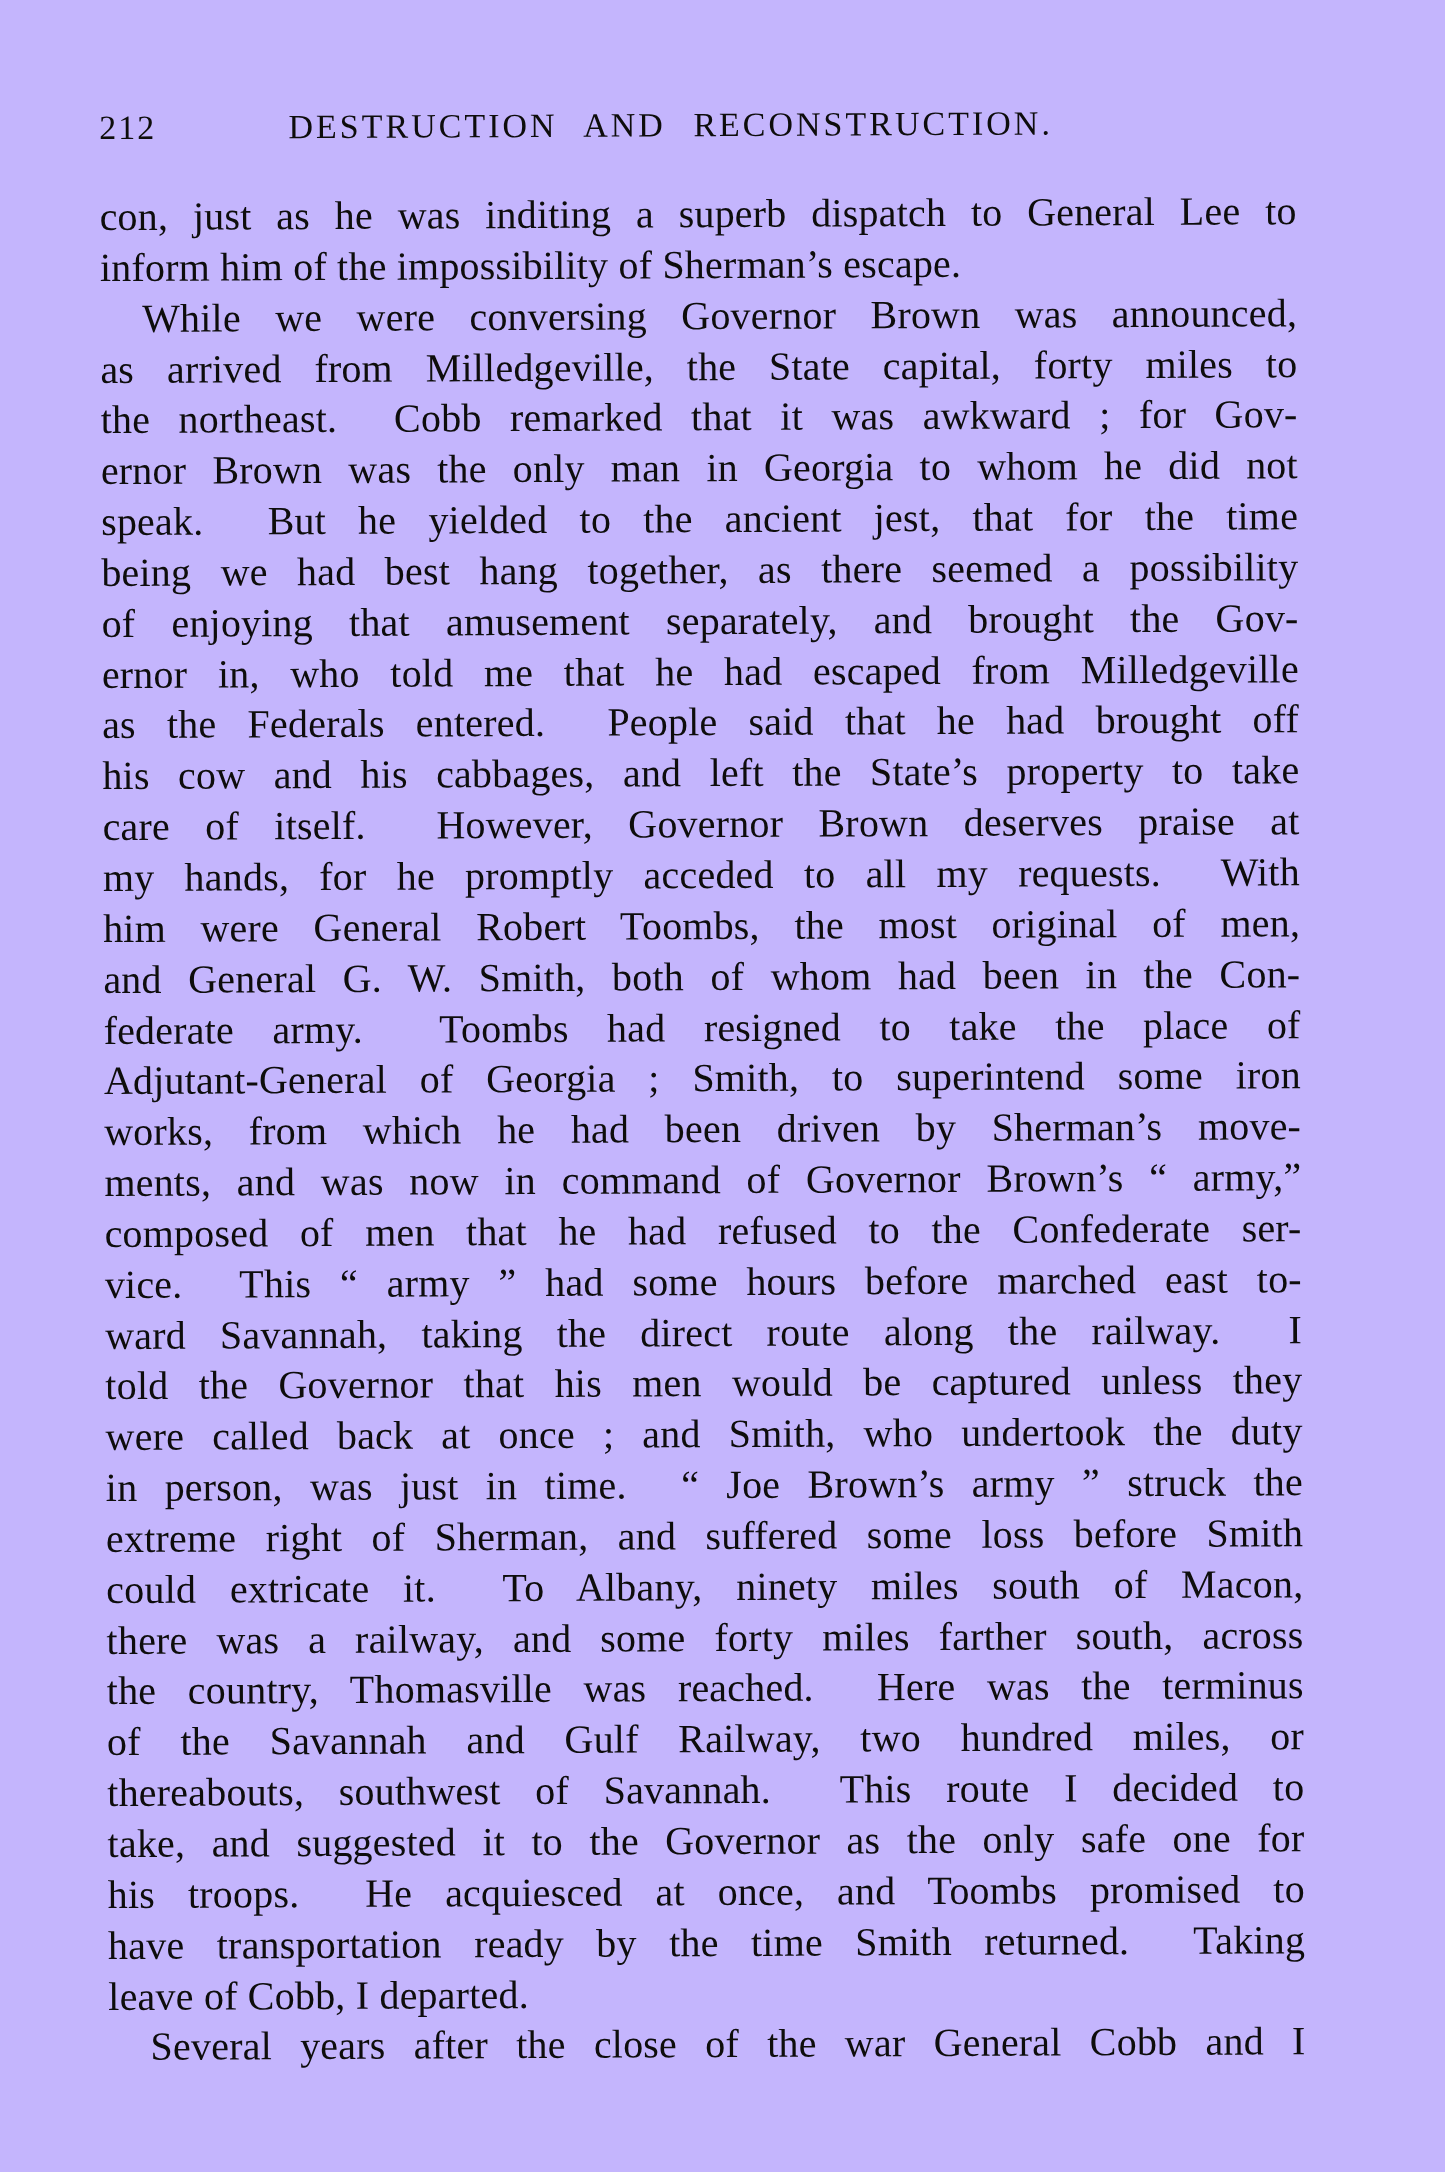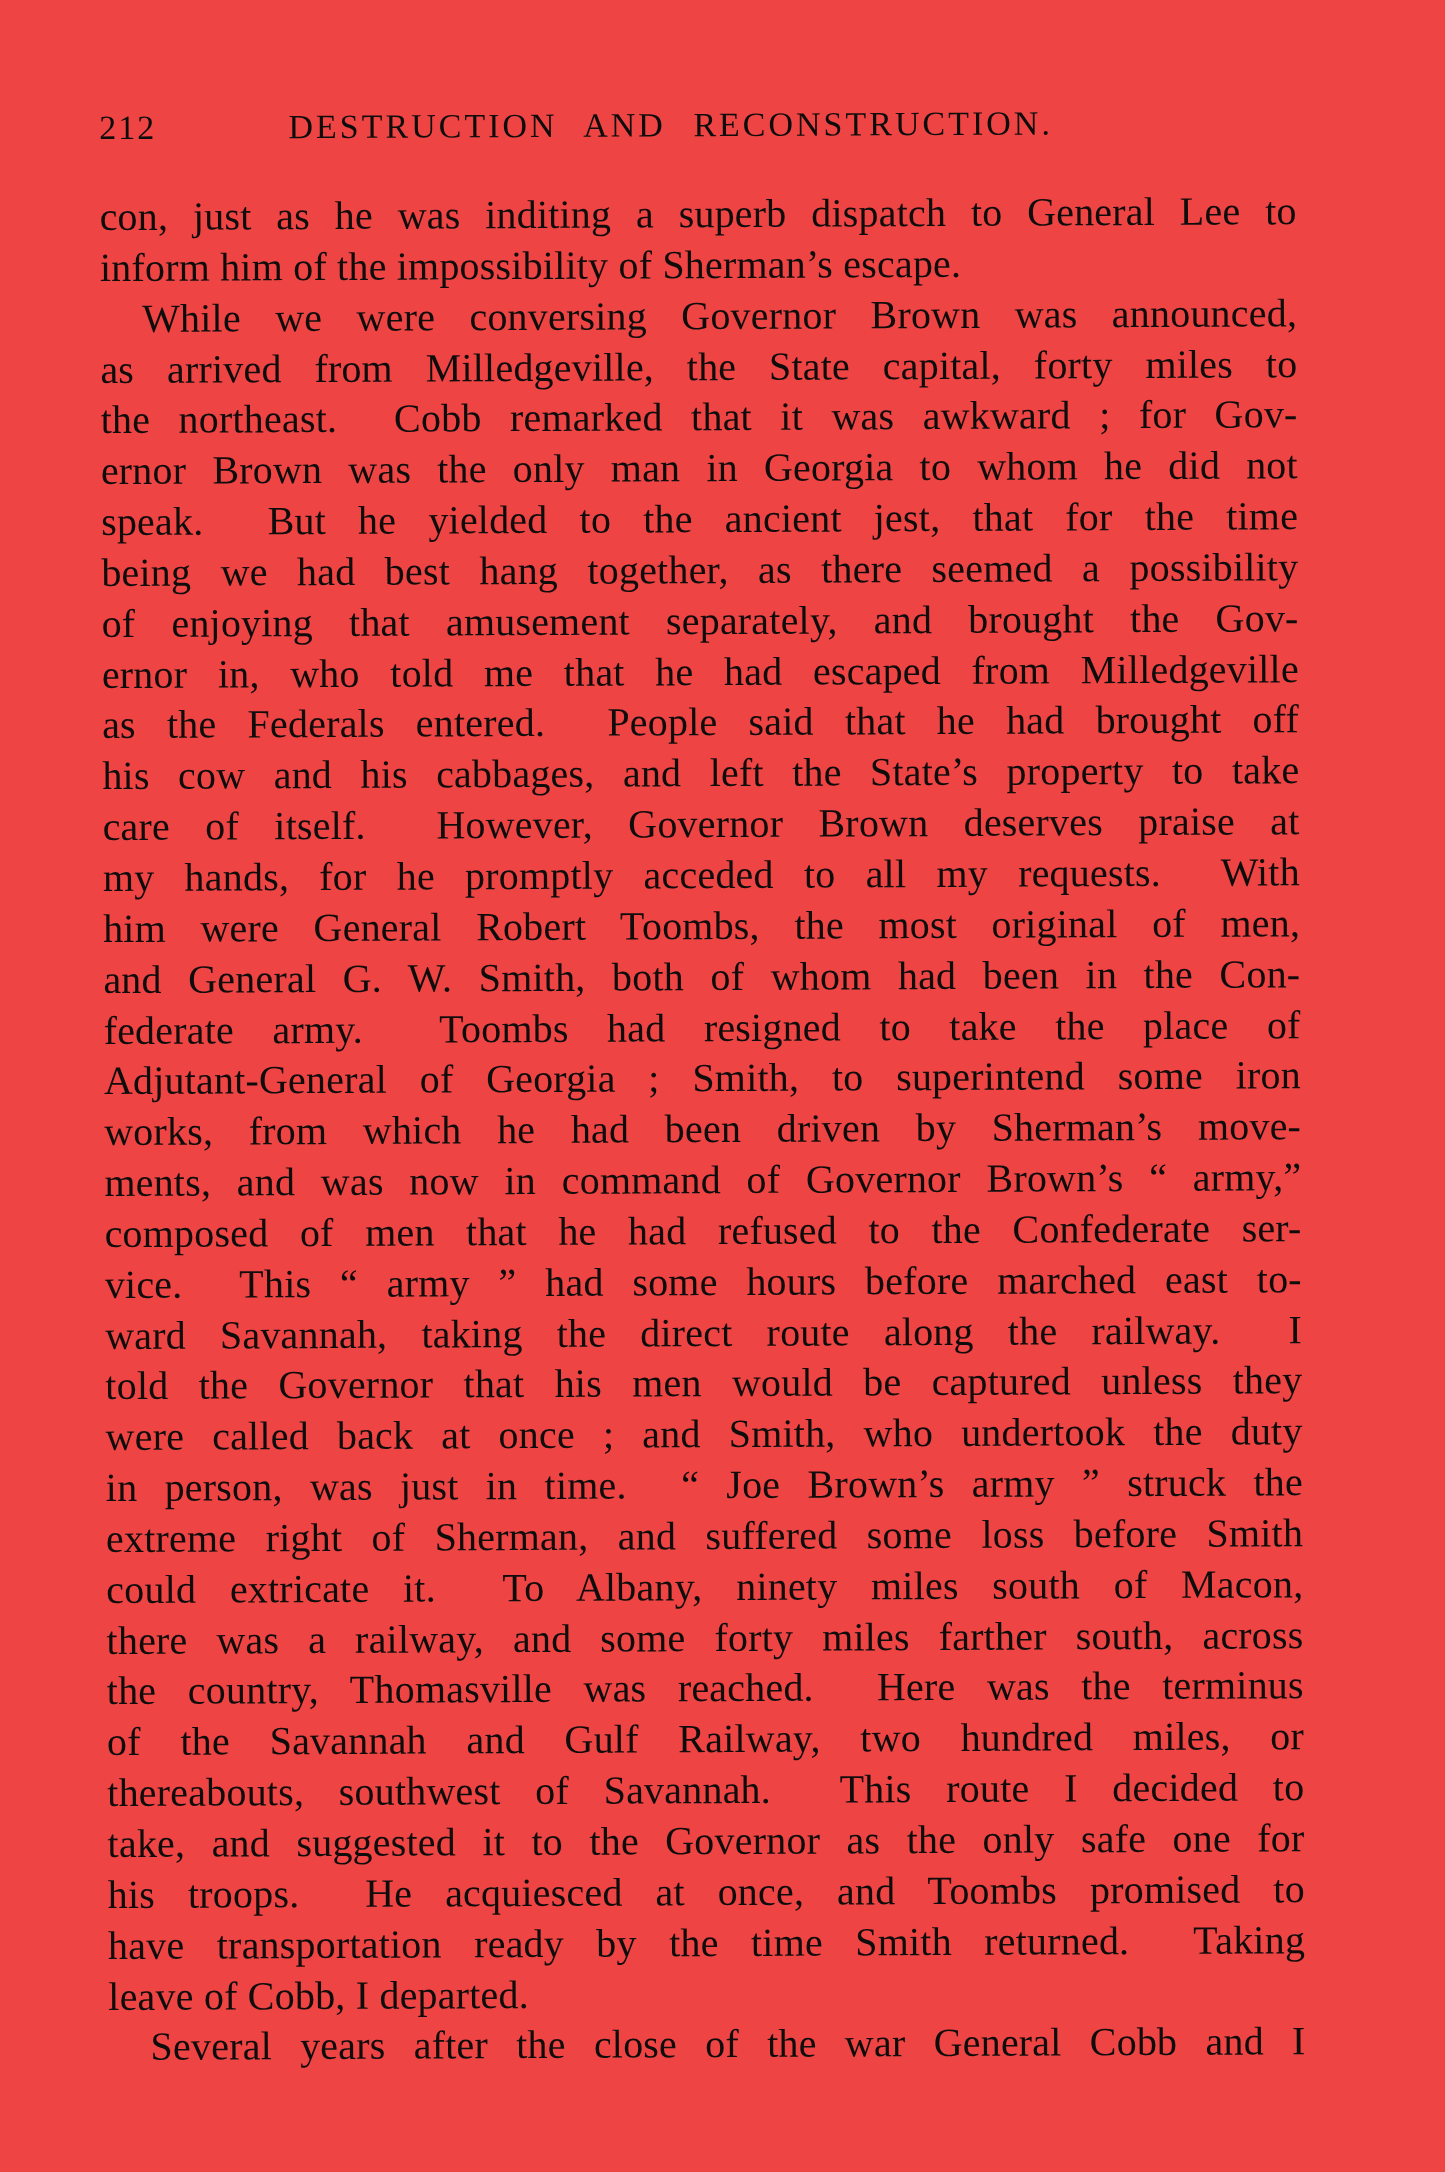--- a/index.html
+++ b/index.html
@@ -5,21 +5,21 @@
 <style>
   html, body {
     margin: 0;
     padding: 0;
     background: #e8e8e8;
   }
   .page {
     position: relative;
     width: 1445px;
     height: 2172px;
-    background: #ef4444;
+    background: #c4b5fd;
     overflow: hidden;
     font-family: "Liberation Serif", "DejaVu Serif", serif;
     color: #0e0d0c;
   }
   .tilt {
     position: absolute;
     inset: 0;
     transform: rotate(-0.28deg);
     transform-origin: 120px 300px;
   }

